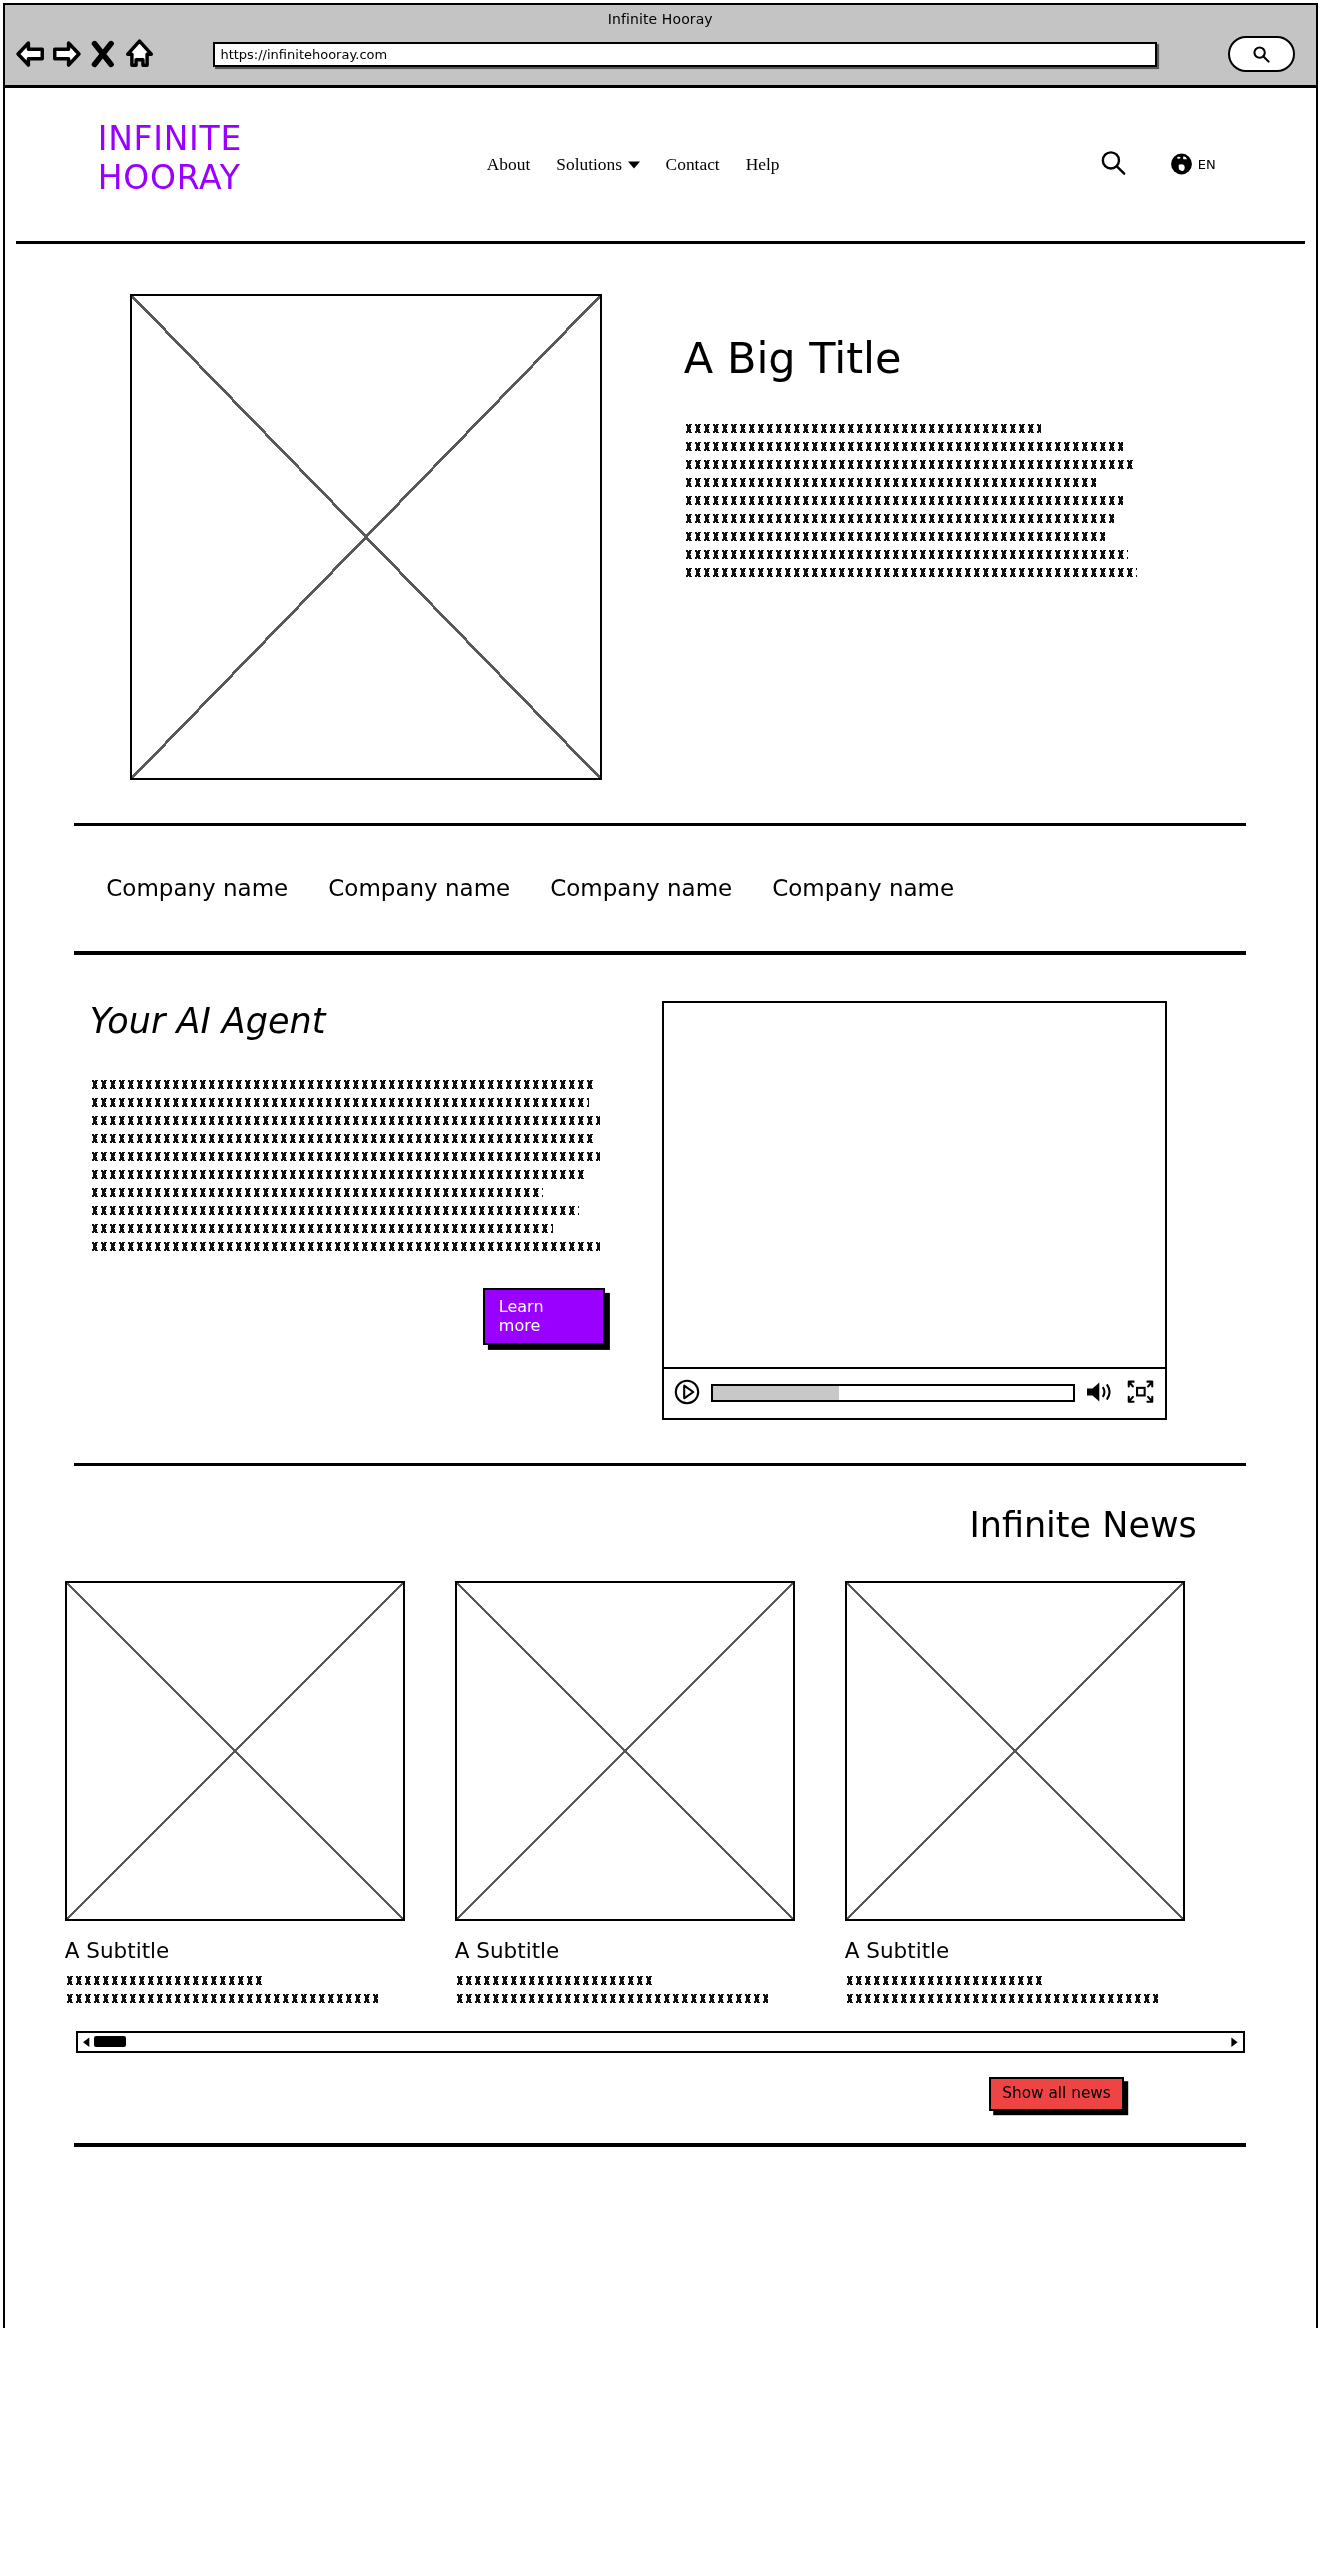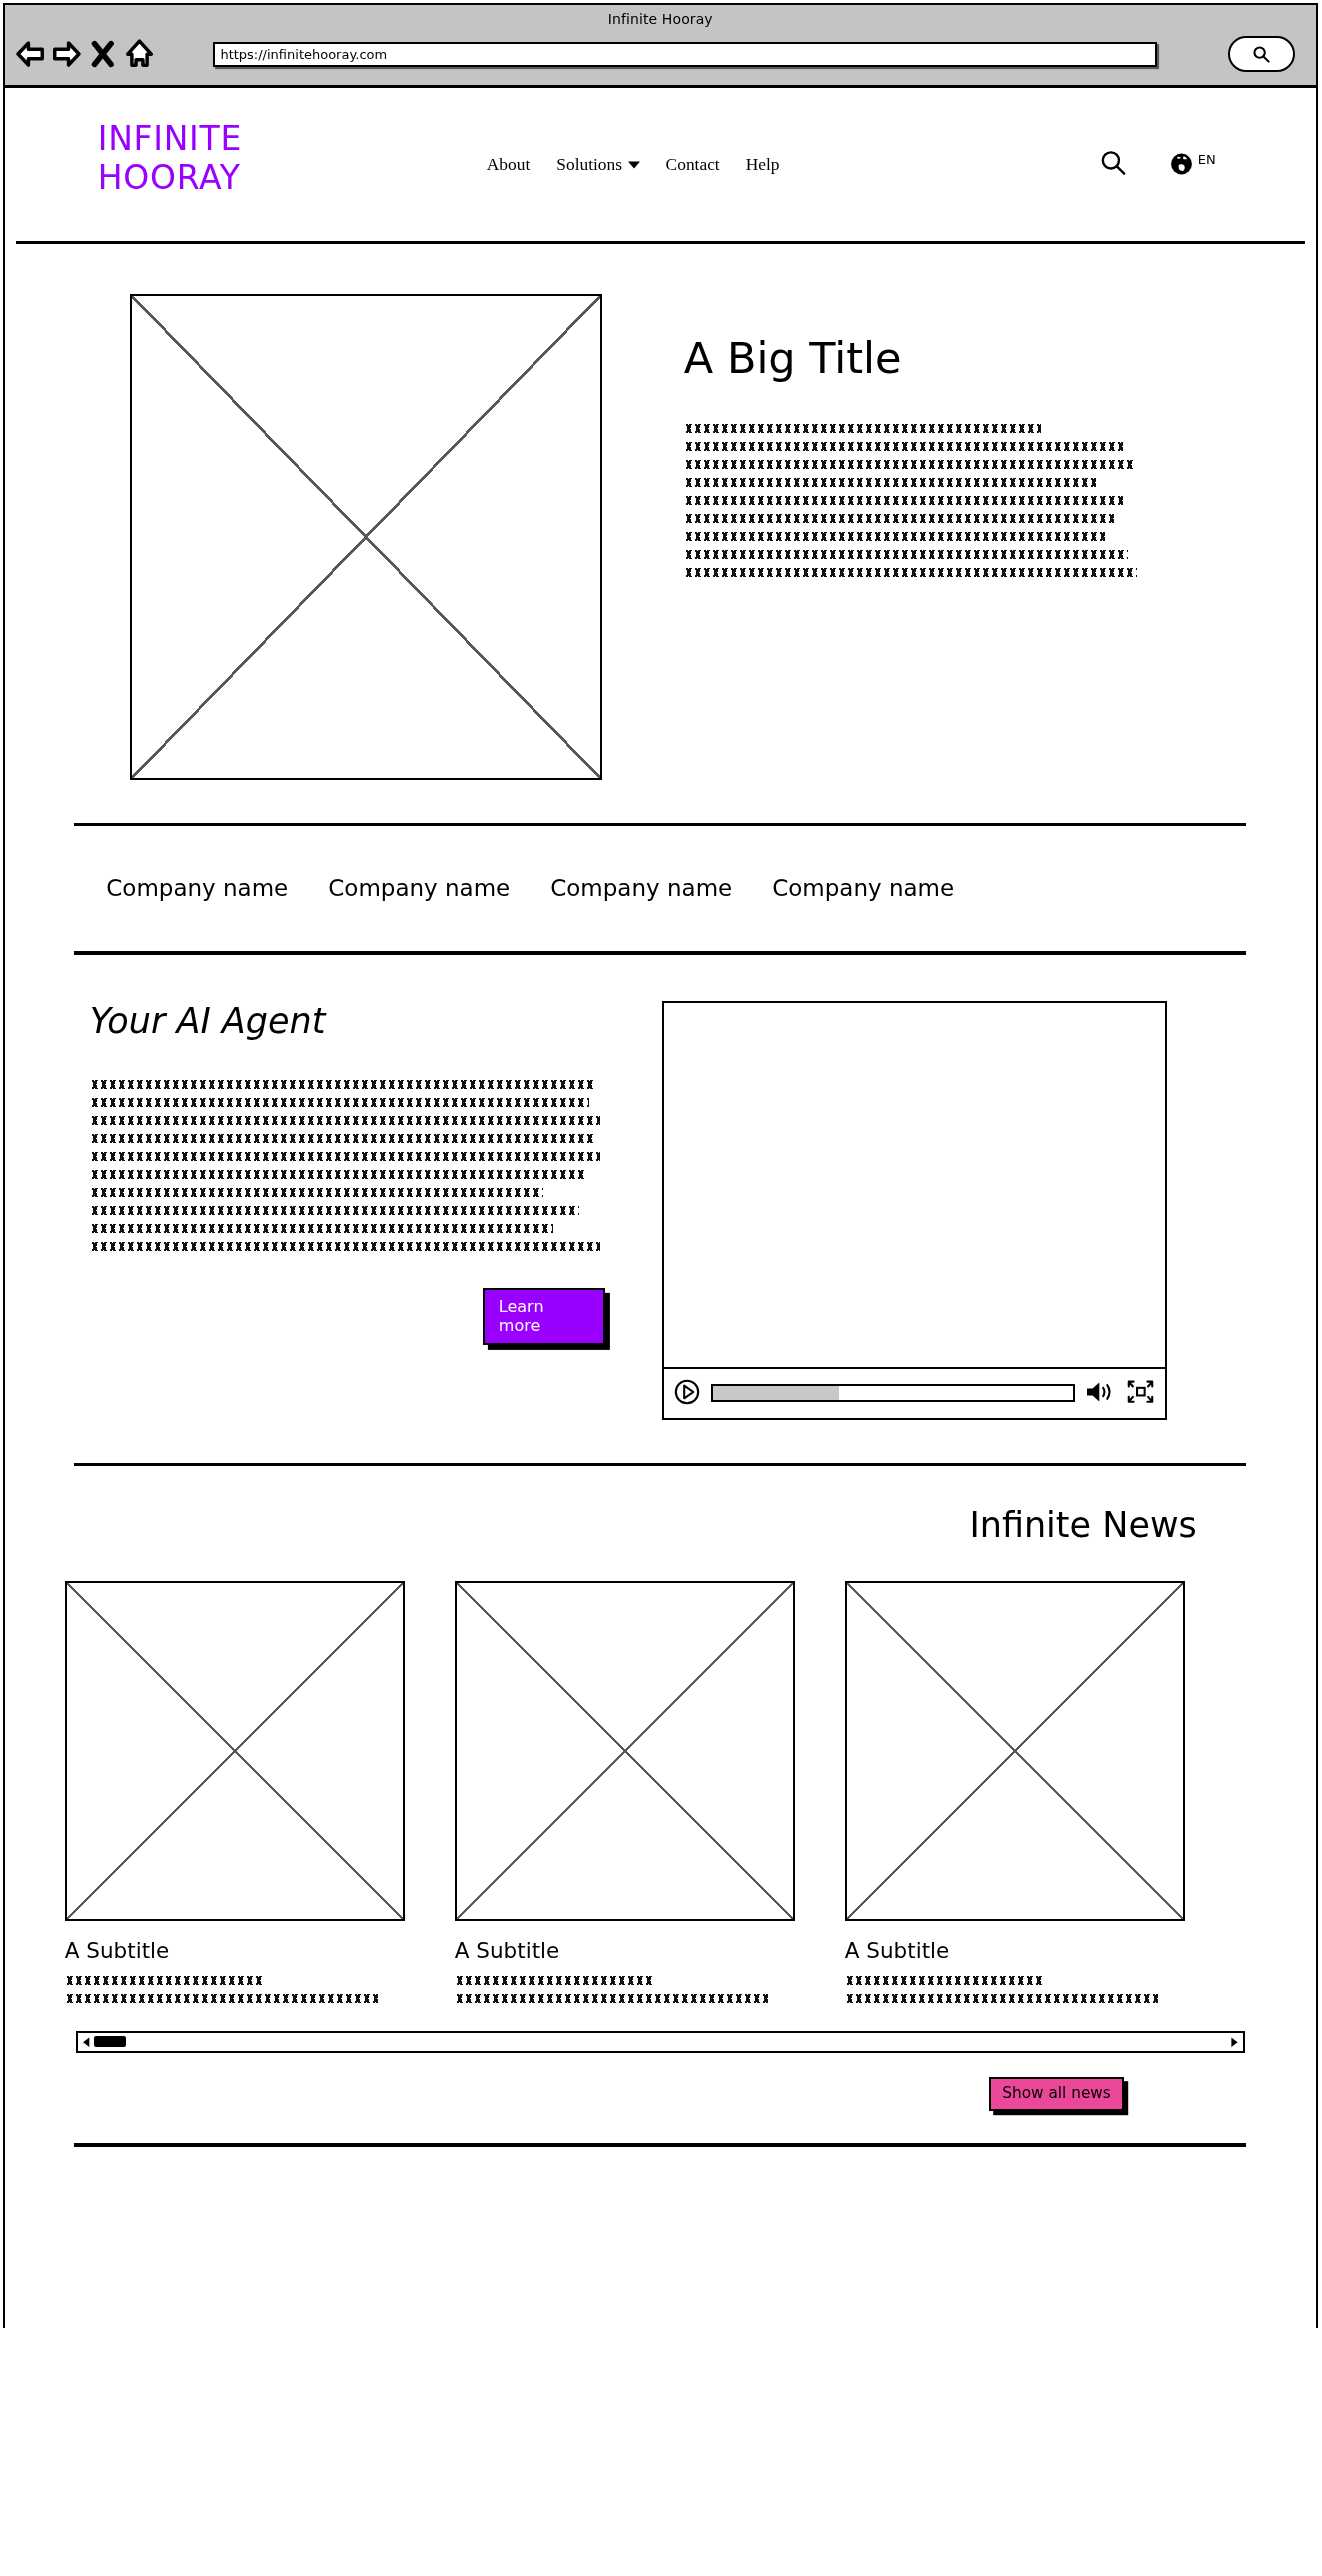--- a/index.html
+++ b/index.html
@@ -169,21 +169,21 @@
     position: absolute;
     right: 89px;
     top: 76px;
     transform: translateY(-50%);
     display: flex;
     align-items: center;
     gap: 42px;
   }
   .lang {
     display: flex;
-    align-items: flex-start;
+    align-items: center;
     gap: 4px;
   }
   .lang-label {
     font-size: 13px;
     color: #000;
   }
 
   
   .content { padding: 0 11px; }
 
@@ -396,21 +396,21 @@
 
   .showall-wrap {
     width: 1169px;
     margin: 23.6px auto 0 auto;
     display: flex;
     justify-content: flex-end;
     padding-right: 121px;
     box-sizing: border-box;
   }
   .btn-outline {
-    background: #ec4899;
+    background: #ef4444;
     color: #000;
     font-size: 15.3px;
     padding: 5.6px 11px 7px 11px;
     border: 2.1px solid #000;
     box-shadow: 4.2px 4.2px 0 #000;
     box-sizing: border-box;
   }
   .footer-rule-wrap { padding-top: 32px; }
 
   

